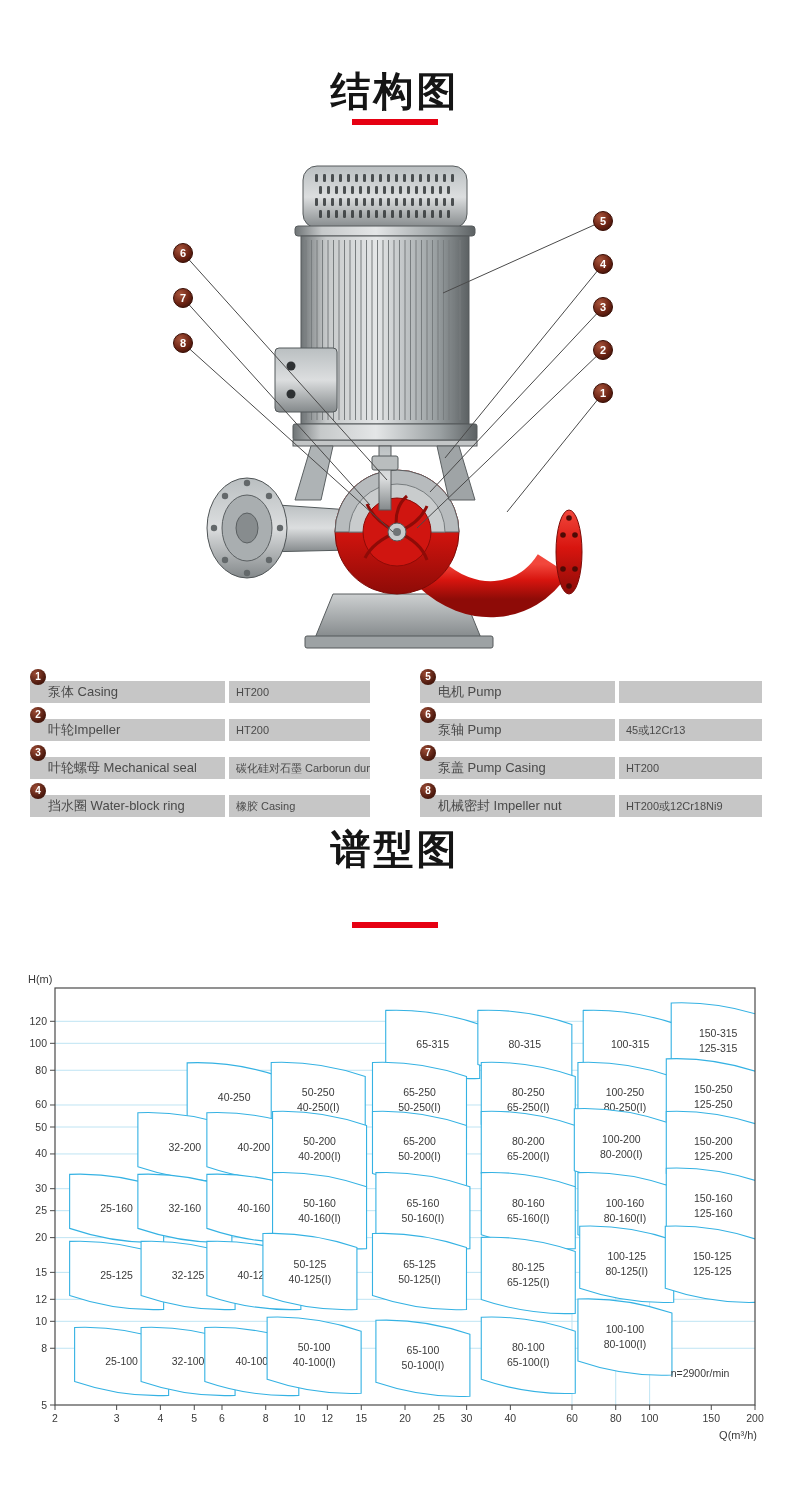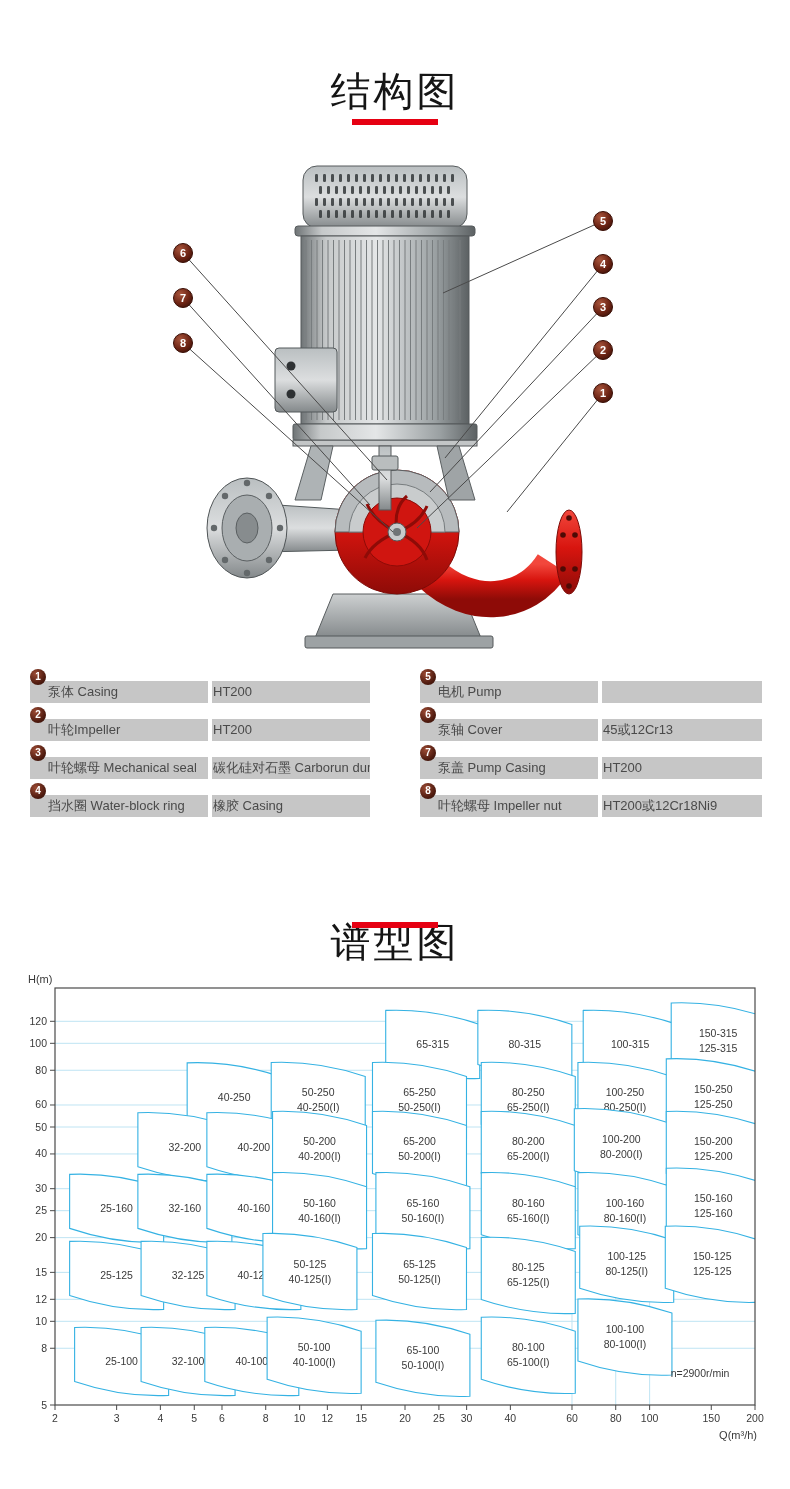--- a/index.html
+++ b/index.html
@@ -1,34 +1,34 @@
 <!DOCTYPE html>
 <html><head>
 <meta charset="utf-8">
 <style>
   html,body{margin:0;padding:0;background:#fff;}
   body{font-family:"Liberation Sans","DejaVu Sans",sans-serif;}
   .page{position:relative;width:790px;height:1489px;background:#fff;overflow:hidden;}
-  .section-title{position:absolute;left:0;right:0;text-align:center;font-size:40px;font-weight:400;color:#151515;letter-spacing:3px;}
+  .section-title{position:absolute;left:0;right:0;text-align:center;font-size:40px;font-weight:700;color:#151515;letter-spacing:3px;}
   .red-bar{position:absolute;left:calc(50% - 43px);width:86px;height:6px;background:#e60012;}
   #t1{top:64px;} .bar1{top:119px;}
-  #t2{top:915px;} .bar2{top:922px;}
+  #t2{top:822px;} .bar2{top:922px;}
   #pump-svg{position:absolute;left:135px;top:150px;width:520px;height:500px;}
   #spectrum-svg{position:absolute;left:0;top:970px;width:790px;height:480px;}
   #spectrum-svg text, #pump-svg text{font-family:"Liberation Sans","DejaVu Sans",sans-serif;}
   .pcol{position:absolute;top:681px;width:340px;}
   .pcol-right{left:420px;width:342px;}
   .prow{position:relative;height:22px;margin-bottom:16px;display:flex;gap:4px;}
   .pbadge{position:absolute;left:0;top:-12px;width:16px;height:16px;border-radius:50%;
     background:radial-gradient(circle at 35% 30%, #9b4a33, #511c10 62%, #2b0c05);
     color:#fff;font-size:10px;font-weight:700;text-align:center;line-height:16px;z-index:2;}
-  .pname{width:178px;background:#c6c6c6;color:#4a4a4a;font-size:13px;line-height:22px;
+  .pname{width:195px;background:#c6c6c6;color:#4a4a4a;font-size:13px;line-height:22px;
     padding-left:18px;white-space:nowrap;overflow:hidden;box-sizing:border-box;}
-  .pvalue{flex:1;background:#c6c6c6;color:#4a4a4a;font-size:13px;line-height:22px;
-    padding-left:1px;white-space:nowrap;overflow:hidden;box-sizing:border-box;}
+  .pvalue{flex:1;background:#c6c6c6;color:#4a4a4a;font-size:11px;line-height:22px;
+    padding-left:7px;white-space:nowrap;overflow:hidden;box-sizing:border-box;}
 </style>
 </head>
 <body>
 
 <div class="page">
 
   <div class="section-title" id="t1">结构图</div>
   <div class="red-bar bar1"></div>
 
   <svg id="pump-svg" viewBox="0 0 520 500" xmlns="http://www.w3.org/2000/svg">
@@ -284,31 +284,31 @@
       </div>
     </div>
   <div class="pcol pcol-right" id="parts-right">
       <div class="prow">
         <span class="pbadge">5</span>
         <span class="pname">电机 Pump</span>
         <span class="pvalue"></span>
       </div>
       <div class="prow">
         <span class="pbadge">6</span>
-        <span class="pname">泵轴 Cover</span>
+        <span class="pname">泵轴 Pump</span>
         <span class="pvalue">45或12Cr13</span>
       </div>
       <div class="prow">
         <span class="pbadge">7</span>
         <span class="pname">泵盖 Pump Casing</span>
         <span class="pvalue">HT200</span>
       </div>
       <div class="prow">
         <span class="pbadge">8</span>
-        <span class="pname">叶轮螺母 Impeller nut</span>
+        <span class="pname">机械密封 Impeller nut</span>
         <span class="pvalue">HT200或12Cr18Ni9</span>
       </div>
     </div>
 
   <div class="section-title" id="t2">谱型图</div>
   <div class="red-bar bar2"></div>
 
   <svg id="spectrum-svg" viewBox="0 0 790 480" xmlns="http://www.w3.org/2000/svg">
       <defs>
         <clipPath id="plotclip">

